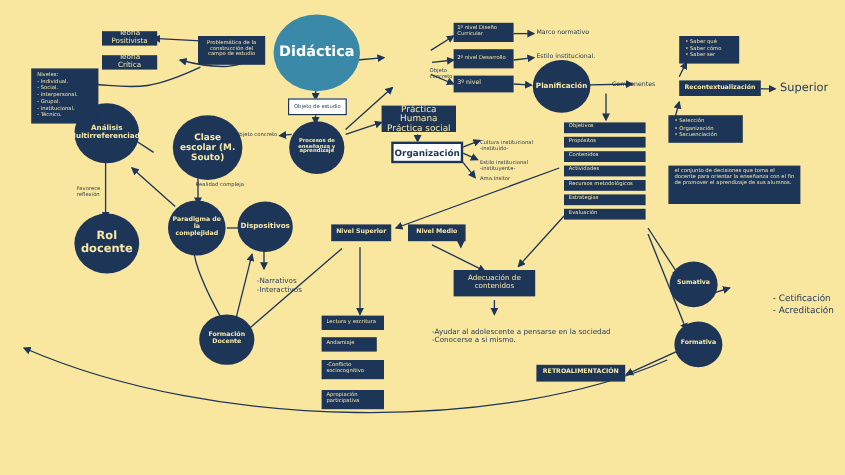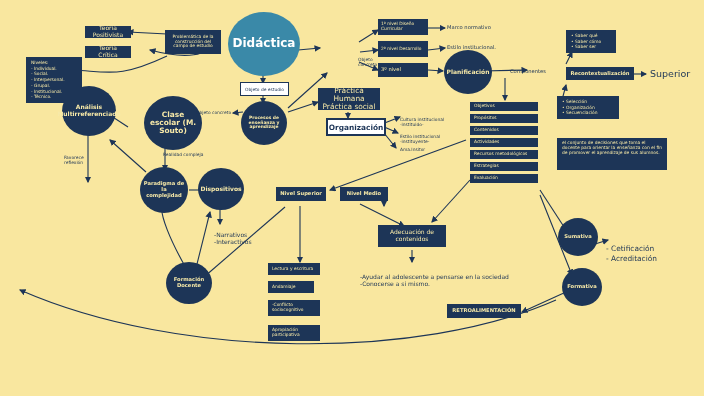--- a/index.html
+++ b/index.html
@@ -173,20 +173,23 @@
   </div>
 
   <div class="node circle xs bold" style="left:140px;top:167px;width:48px;height:46px;padding:0 3px;">
     <span>Paradigma de la complejidad</span>
   </div>
 
   <div class="node circle sm bold" style="left:198px;top:168px;width:46px;height:42px;">
     <span>Dispositivos</span>
   </div>
 
+  <div class="node circle lg bold" style="left:62px;top:178px;width:54px;height:50px;">
+    <span>Rol docente</span>
+  </div>
 
   <div class="node circle xs bold" style="left:166px;top:262px;width:46px;height:42px;">
     <span>Formación Docente</span>
   </div>
 
   <div class="node circle xs bold" style="left:558px;top:218px;width:40px;height:38px;">
     <span>Sumativa</span>
   </div>
 
   <div class="node circle xs bold" style="left:562px;top:268px;width:40px;height:38px;">
@@ -365,18 +368,18 @@
 
   <div class="plain sm" style="left:360px;top:265px;width:150px;white-space:pre-line;">
     <span>-Ayudar al adolescente a pensarse en la sociedad
 -Conocerse a si mismo.</span>
   </div>
 
   <div class="node box xs bold" style="left:447px;top:304px;width:74px;height:14px;">
     <span>RETROALIMENTACIÓN</span>
   </div>
 
-  <div class="plain md" style="left:606px;top:234px;white-space:pre-line;line-height:1.35;">
+  <div class="plain md" style="left:644px;top:234px;white-space:pre-line;line-height:1.35;">
     <span>- Cetificación
 - Acreditación</span>
   </div>
 
 </div>
 
 </body></html>

